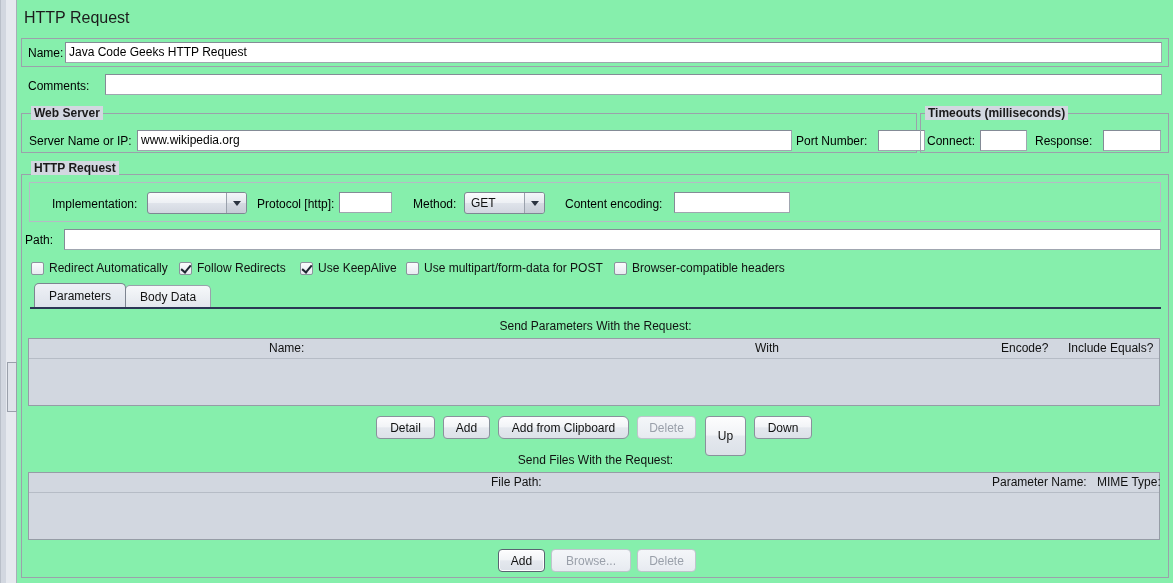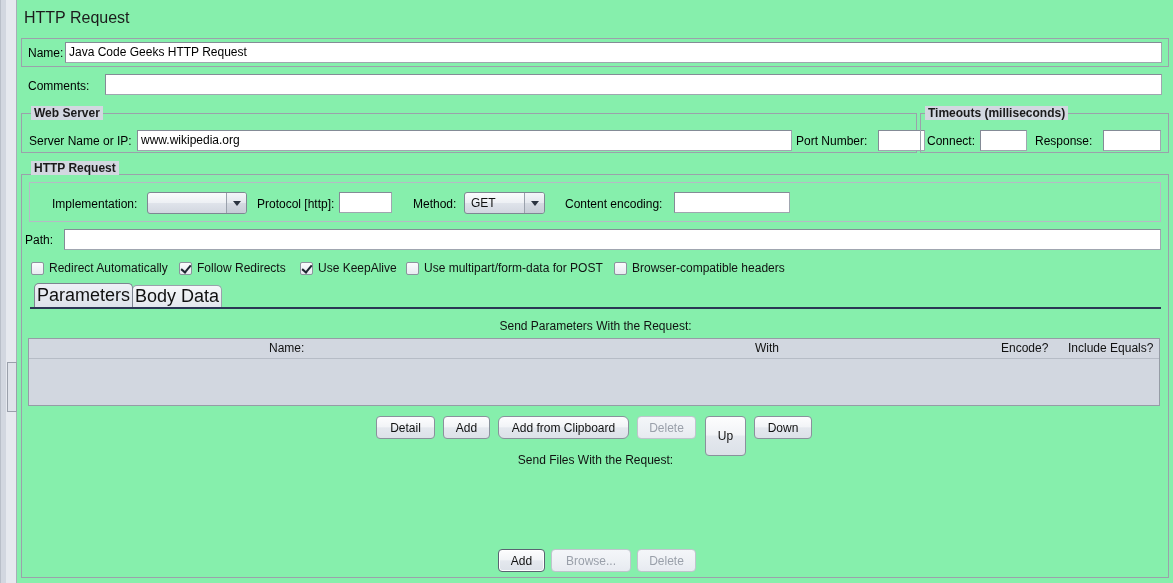--- a/index.html
+++ b/index.html
@@ -199,24 +199,24 @@
 
   
   .tabstrip {
     position: absolute;
     display: flex;
     align-items: flex-end;
   }
   .tab {
     box-sizing: border-box;
     height: 22px;
-    padding: 0 2px;
+    padding: 0 14px;
     display: flex;
     align-items: center;
-    font-size: 18px;
+    font-size: 12px;
     color: #111;
     border: 1px solid #9aa1ac;
     border-bottom: none;
     border-radius: 5px 5px 0 0;
     background: linear-gradient(to bottom, #f6f8fa, #e3e7ed);
     margin-right: -1px;
     white-space: nowrap;
   }
   .tab.active {
     background: linear-gradient(to bottom, #eef1f6, #dde2ea);
@@ -384,20 +384,28 @@
     </div>
     <div class="btn" style="left:688px; top:416px; width:41px; height:40px;">
       <span>Up</span>
     </div>
     <div class="btn" style="left:737px; top:416px; width:58px; height:23px;">
       <span>Down</span>
     </div>
 
     <div class="section-caption" style="left:13px; top:453px; width:1131px;">Send Files With the Request:</div>
 
+    <div class="tbl" style="left:11px; top:472px; width:1132px; height:68px;">
+      <div class="tbl-head">
+        <span class="th" style="left:462px;">File Path:</span>
+        <span class="th" style="left:963px;">Parameter Name:</span>
+        <span class="th" style="left:1068px;">MIME Type:</span>
+      </div>
+      <div class="tbl-body"></div>
+    </div>
 
     <div class="btn focus" style="left:481px; top:549px; width:47px; height:23px;">
       <span>Add</span>
     </div>
     <div class="btn disabled" style="left:534px; top:549px; width:80px; height:23px;">
       <span>Browse...</span>
     </div>
     <div class="btn disabled" style="left:620px; top:549px; width:59px; height:23px;">
       <span>Delete</span>
     </div>

